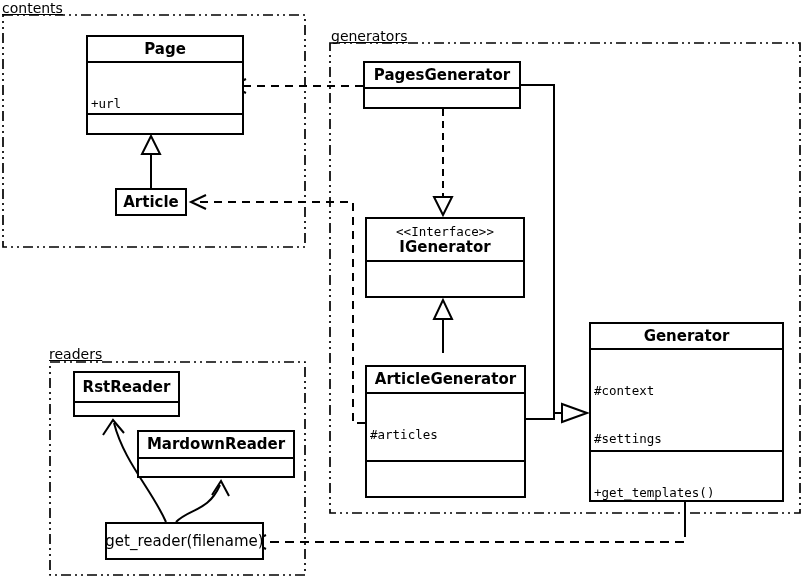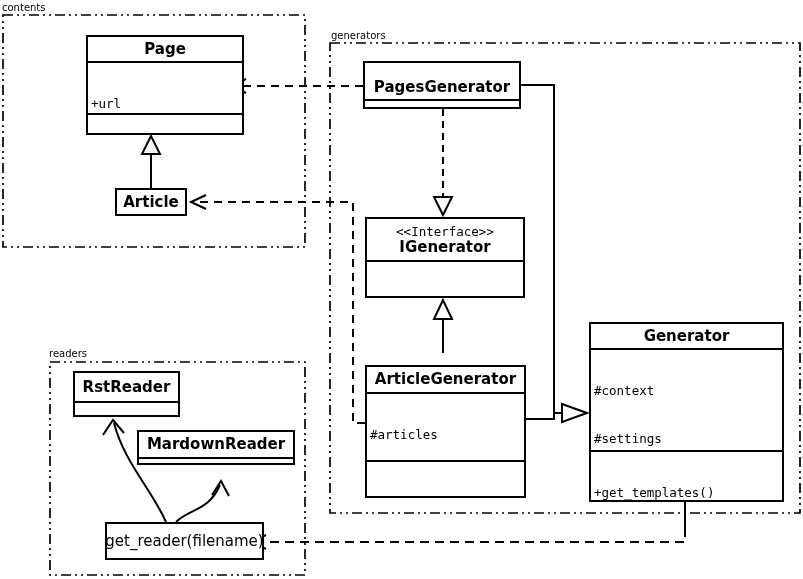--- a/index.html
+++ b/index.html
@@ -2,22 +2,23 @@
 <html><head>
 <meta charset="utf-8">
 <style>
   html, body { margin:0; padding:0; background:#ffffff; }
   .canvas {
     position:relative; width:803px; height:579px; background:#ffffff;
     font-family:"DejaVu Sans", sans-serif; color:#000; overflow:hidden;
   }
   .layer { position:absolute; left:0; top:0; }
   .pkg-label {
-    position:absolute; font-size:10px; line-height:16px; height:16px;
+    position:absolute; font-size:14px; line-height:16px; height:16px;
     white-space:nowrap;
+    text-decoration:underline;
   }
   .cls {
     position:absolute; background:#ffffff; border:2px solid #000;
     box-sizing:border-box; display:flex; flex-direction:column;
   }
   .cls .title {
     box-sizing:border-box; border-bottom:2px solid #000;
     font-weight:bold; font-size:15px; line-height:17px;
     display:flex; flex-direction:column; align-items:center; justify-content:center;
     flex:none;
@@ -95,21 +96,21 @@
     <div class="members" style="flex:1;">
       
     </div>
   </div>
 
   <div class="cls" style="left:115px; top:188px; width:72px; height:28px;">
     <div class="title no-divider">Article</div>
   </div>
 
   <div class="cls" style="left:363px; top:61px; width:158px; height:48px;">
-    <div class="title" style="height:26px;margin-top:12px;">PagesGenerator</div>
+    <div class="title" style="height:26px;">PagesGenerator</div>
     <div class="members" style="flex:1;">
       
     </div>
   </div>
 
   <div class="cls" style="left:365px; top:217px; width:160px; height:81px;">
     <div class="title" style="height:43px;">
       <span class="stereotype">&lt;&lt;Interface&gt;&gt;</span>
       <span>IGenerator</span>
     </div>
@@ -150,21 +151,21 @@
     </div>
   </div>
 
   <div class="cls" style="left:73px; top:371px; width:107px; height:46px;">
     <div class="title" style="height:30px;">RstReader</div>
     <div class="members" style="flex:1;">
       
     </div>
   </div>
 
-  <div class="cls" style="left:137px; top:430px; width:158px; height:35px;">
+  <div class="cls" style="left:137px; top:430px; width:158px; height:48px;">
     <div class="title" style="height:27px;">MardownReader</div>
     <div class="members" style="flex:1;">
       
     </div>
   </div>
 
   <div class="cls" style="left:105px; top:522px; width:159px; height:38px;">
     <div class="plain-label">get_reader(filename)</div>
   </div>
 

